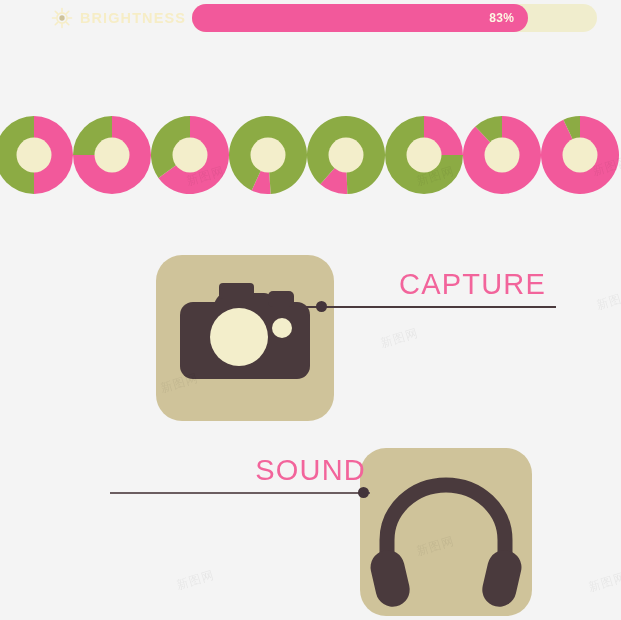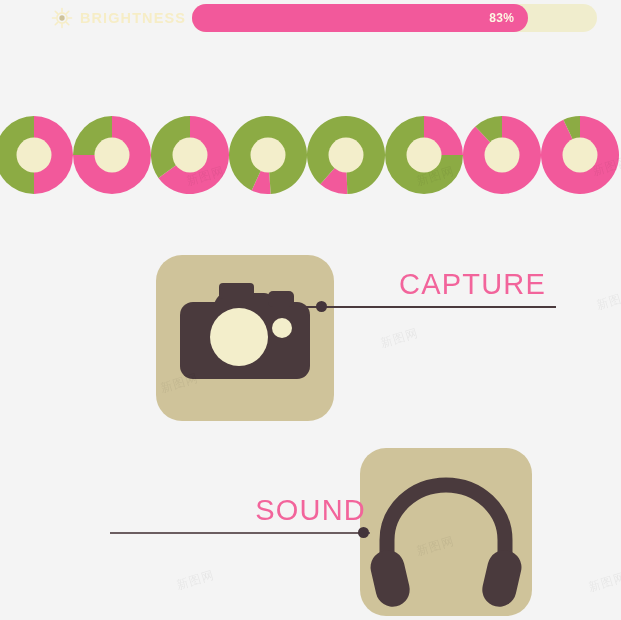--- a/index.html
+++ b/index.html
@@ -117,21 +117,21 @@
     width: 172px;
     height: 168px;
   }
   .card-icon { display: block; width: 100%; height: 100%; }
 
   .callout {
     position: absolute;
     height: 34px;
   }
   #callout-capture { left: 306px; top: 270px; width: 250px; }
-  #callout-sound { left: 110px; top: 496px; width: 260px; }
+  #callout-sound { left: 110px; top: 456px; width: 260px; }
 
   .callout-text {
     position: absolute;
     top: -2px;
     font-size: 29px;
     font-weight: 300;
     letter-spacing: 1.2px;
     color: #f2649b;
     white-space: nowrap;
   }

